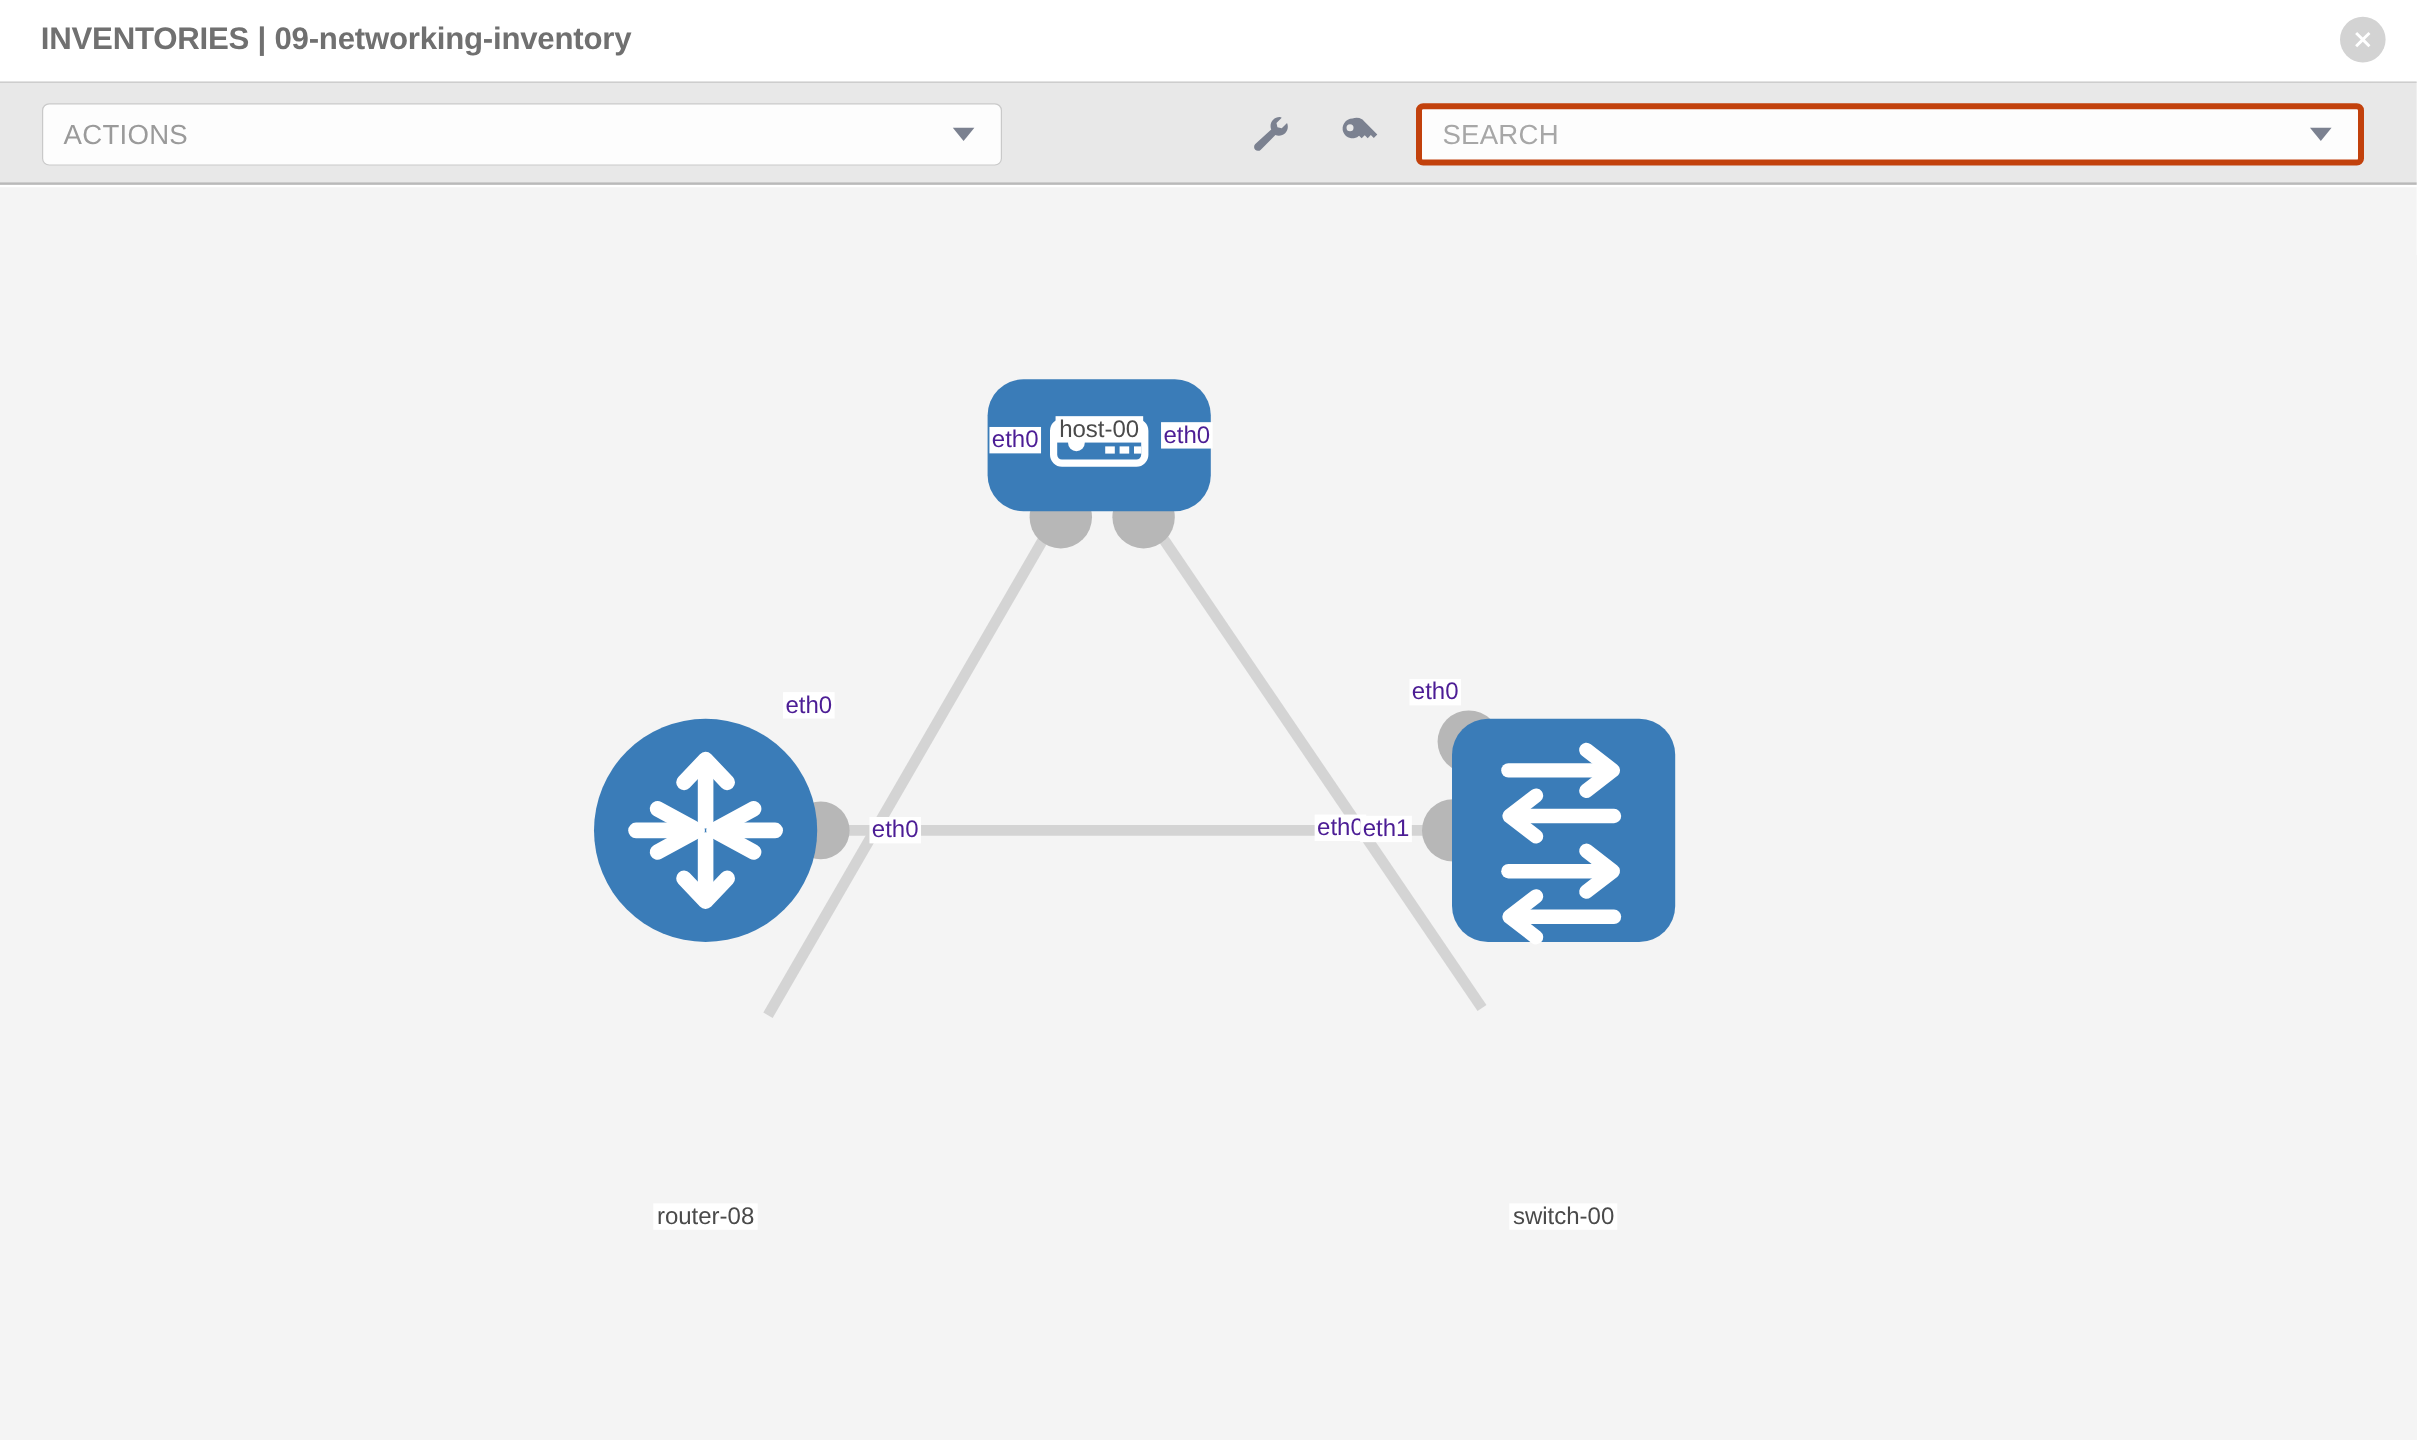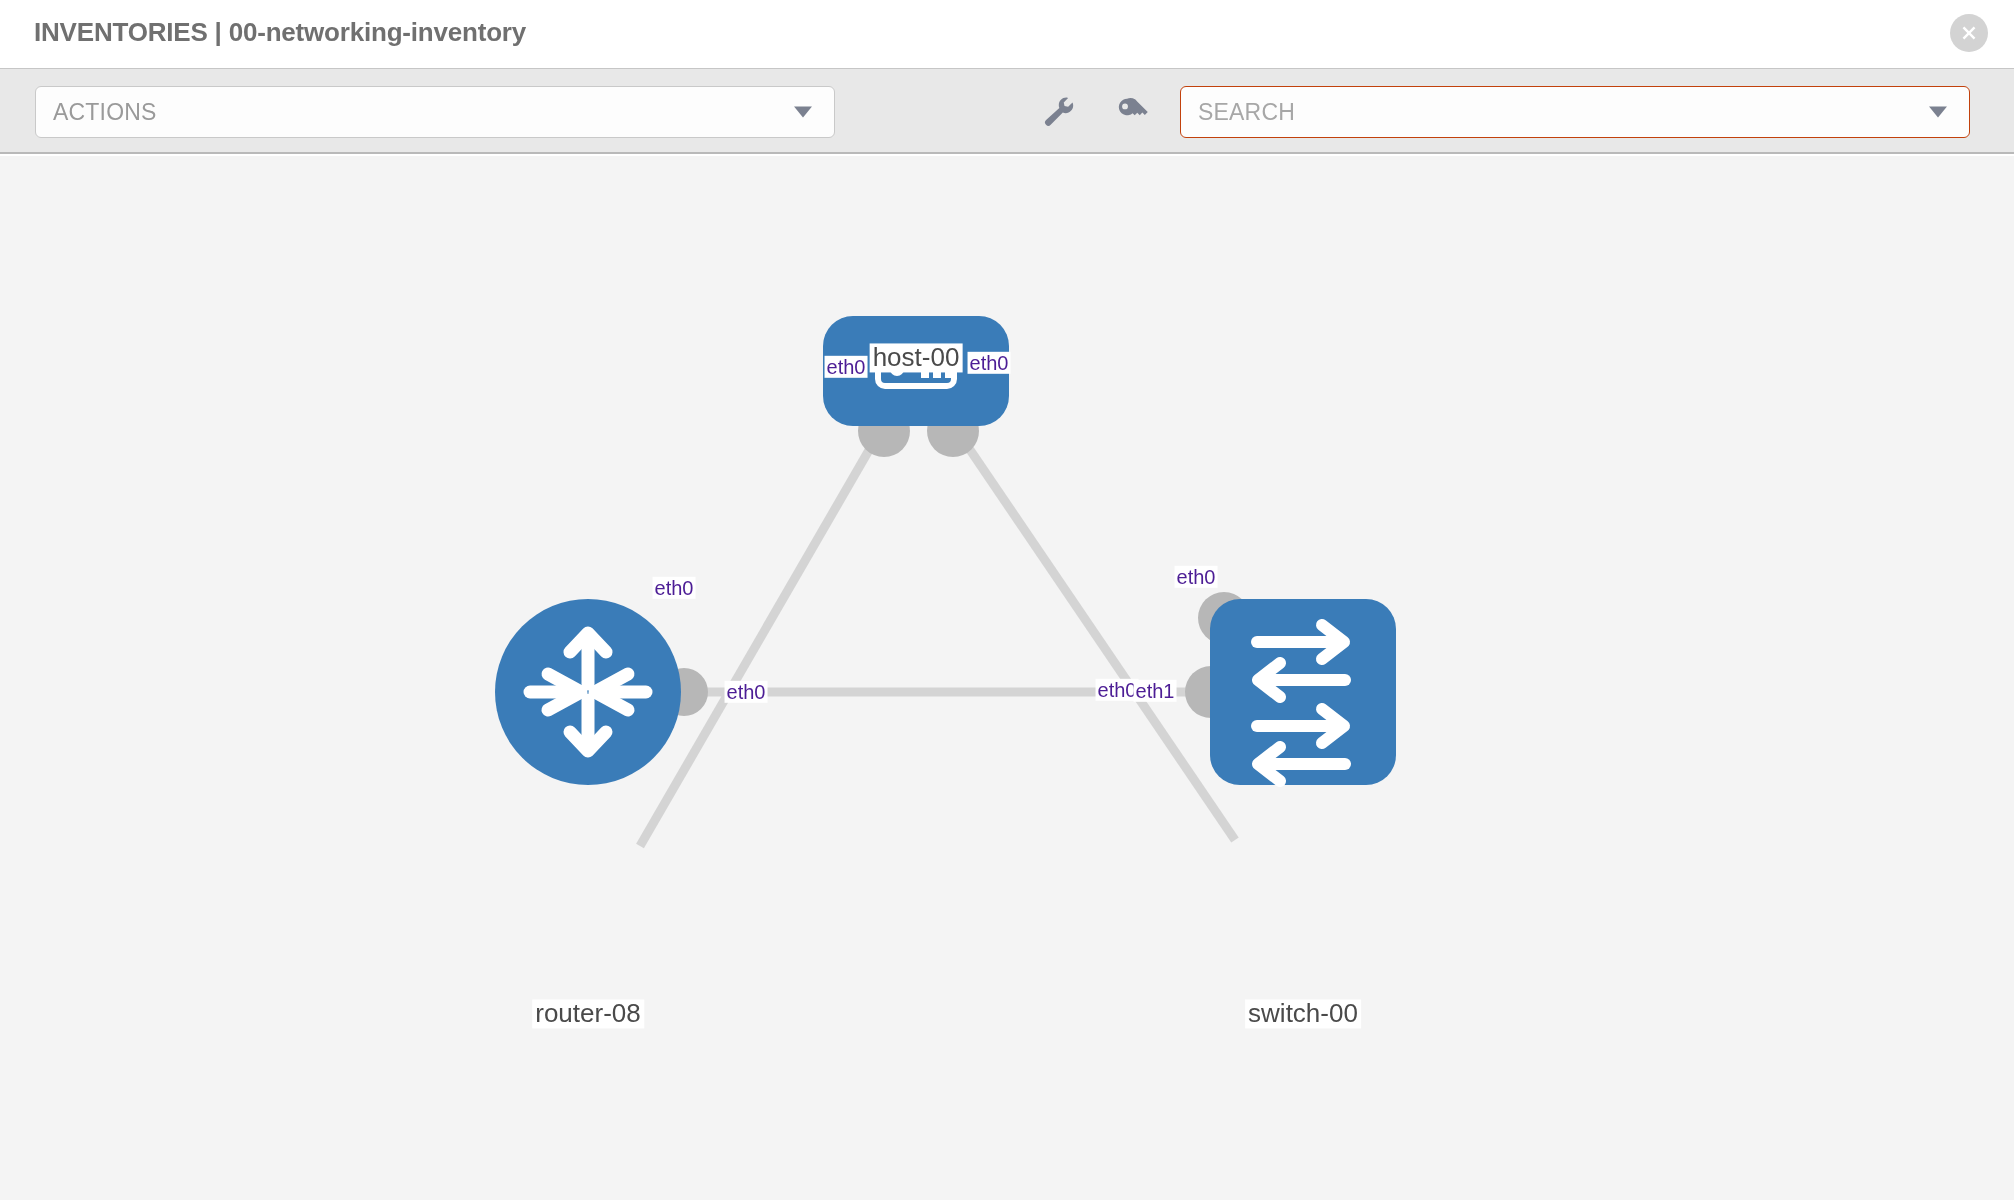--- a/index.html
+++ b/index.html
@@ -103,21 +103,21 @@
     gap: 38px;
   }
   .tool-icon { cursor: pointer; display: block; }
   .search-box {
     position: absolute;
     left: 1180px;
     top: 17px;
     width: 790px;
     height: 52px;
     background: #fdfdfd;
-    border: 1px solid #c2410c;
+    border: 5px solid #c2410c;
     border-radius: 6px;
     display: flex;
     align-items: center;
   }
   .search-placeholder {
     margin-left: 17px;
     font-size: 23px;
     color: #a7a7a7;
     letter-spacing: 0.2px;
     font-stretch: condensed;
@@ -141,30 +141,30 @@
 
   
   .node-label {
     position: absolute;
     background: #ffffff;
     color: #4a4a4a;
     white-space: nowrap;
     transform: translate(-50%, -50%);
     line-height: 1.12;
   }
-  .label-node { font-size: 26px; padding: 0 3px; }
+  .label-node { font-size: 20px; padding: 0 3px; }
   .label-port { font-size: 20px; padding: 0 2px; color: #4c1d95; }
 </style>
 </head>
 <body>
 
 <div id="app">
 
   <div class="header">
-    <div class="page-title">INVENTORIES | 00-networking-inventory</div>
+    <div class="page-title">INVENTORIES | 09-networking-inventory</div>
     <div class="close-btn">
       <svg width="20" height="20" viewBox="0 0 20 20">
         <path d="M5.3 3.6 L10 8.3 L14.7 3.6 L16.4 5.3 L11.7 10 L16.4 14.7 L14.7 16.4 L10 11.7 L5.3 16.4 L3.6 14.7 L8.3 10 L3.6 5.3 Z" fill="#ffffff"></path>
       </svg>
     </div>
   </div>
 
   <div class="toolbar">
 
     <div class="actions-select">

